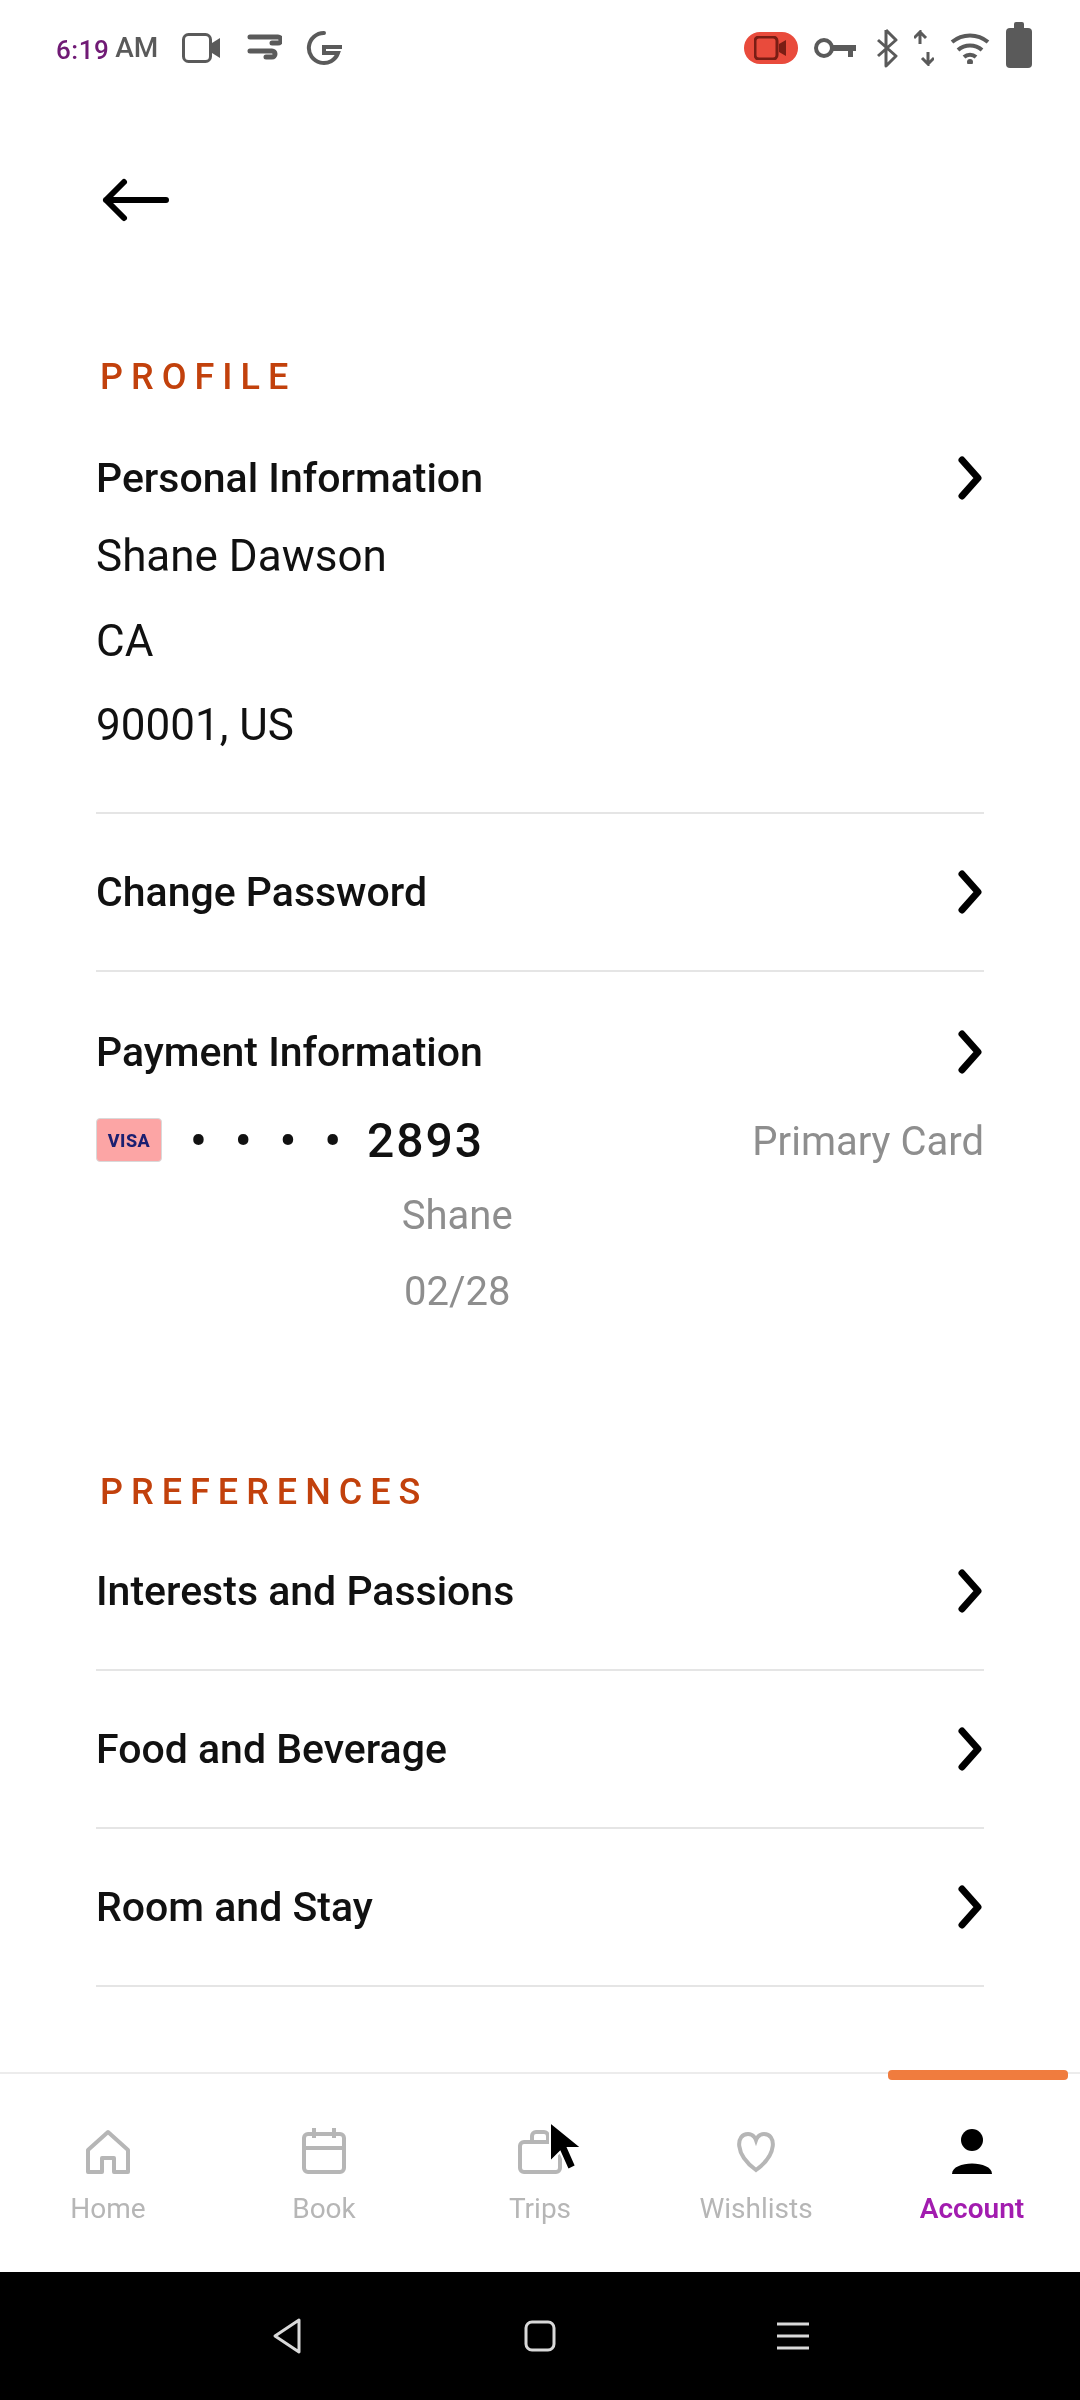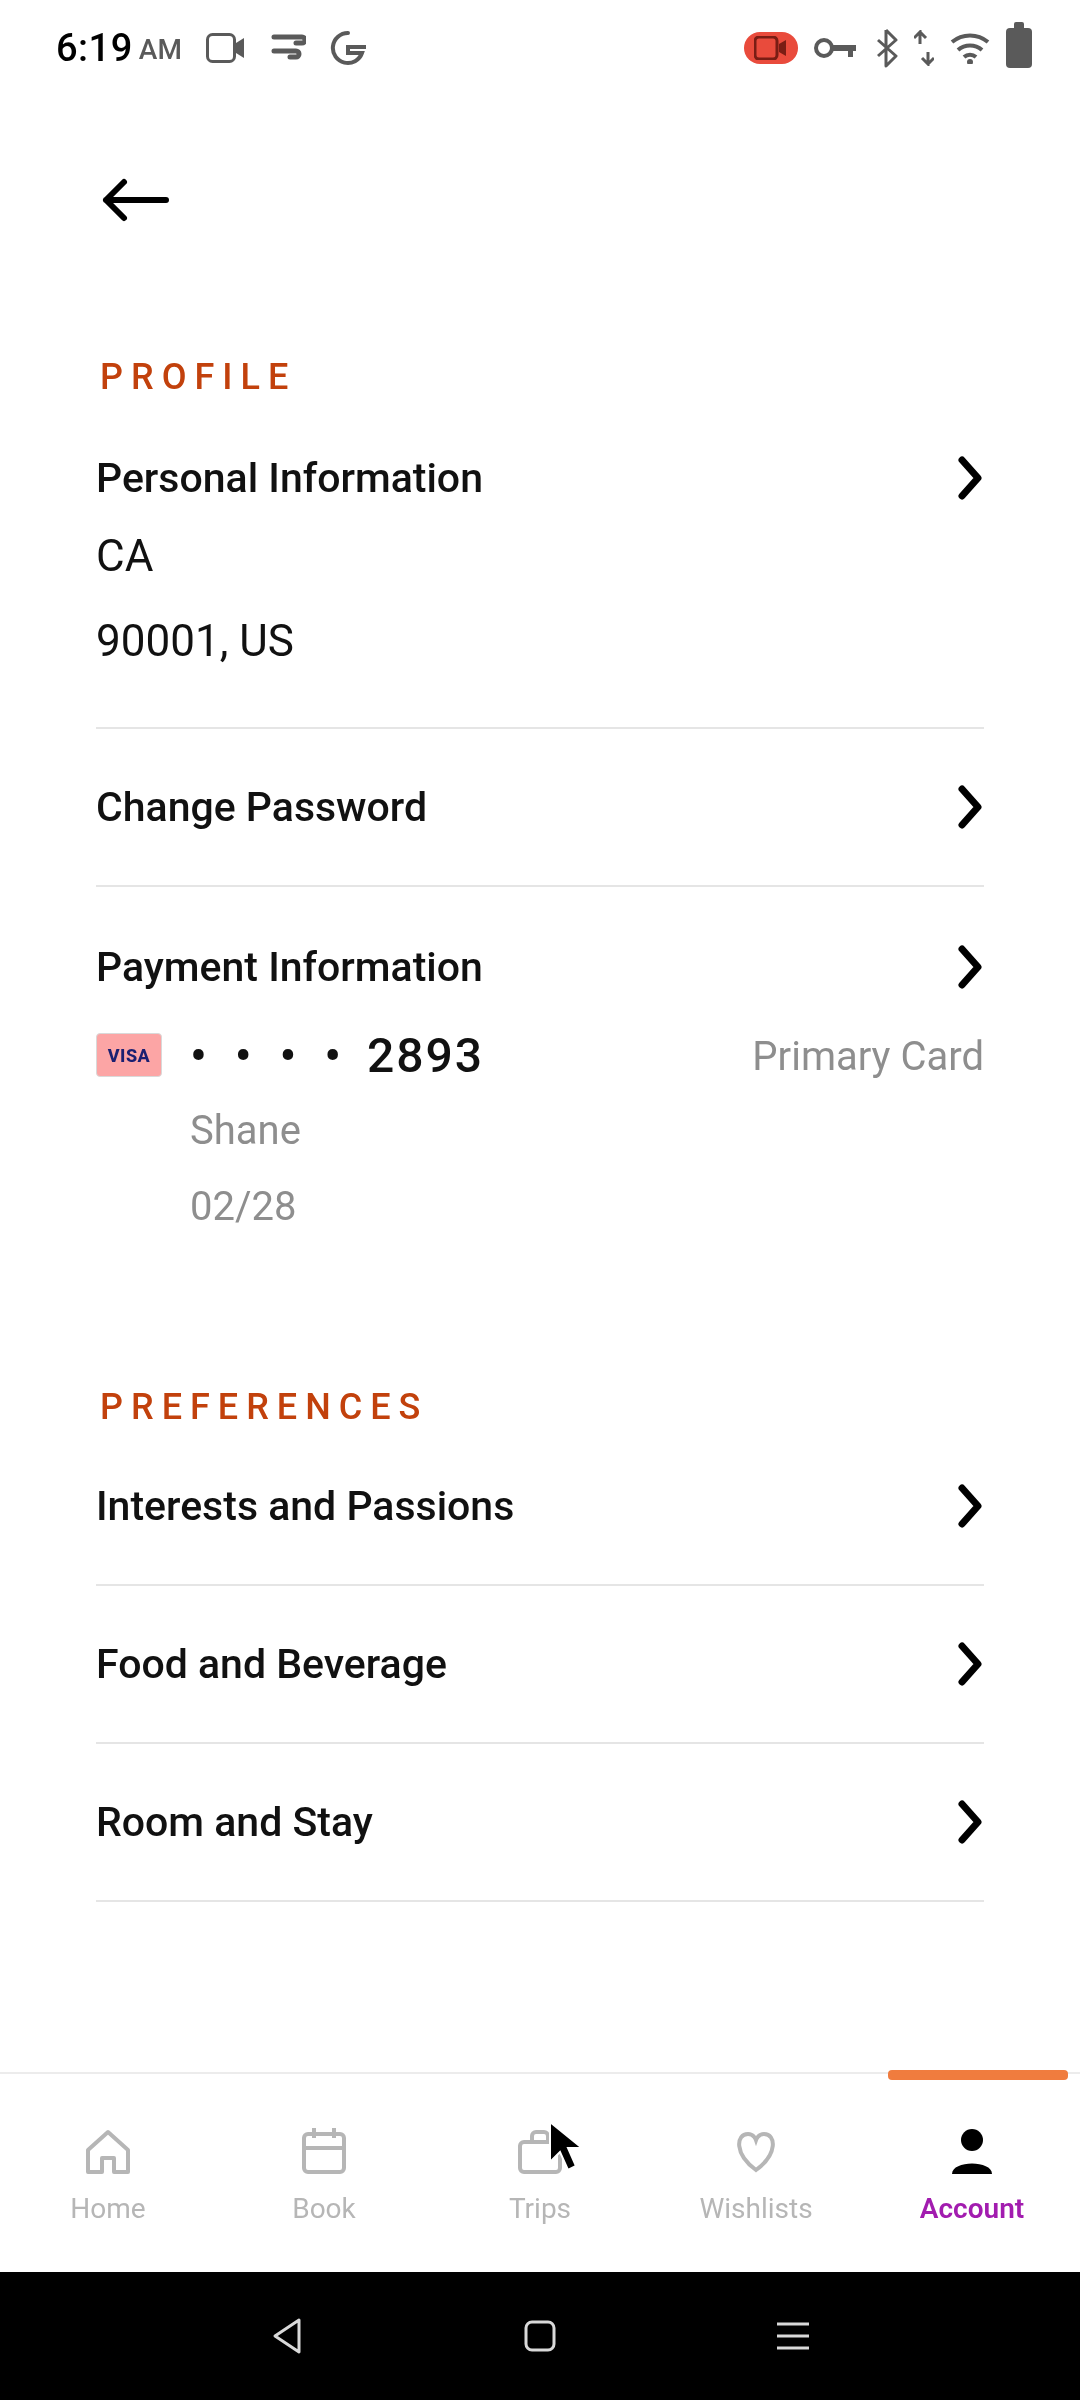--- a/index.html
+++ b/index.html
@@ -1,21 +1,21 @@
 <!DOCTYPE html>
 <html><head>
   <meta charset="utf-8">
   <style>
     * { margin: 0; padding: 0; box-sizing: border-box; -webkit-tap-highlight-color: transparent; }
     body { width: 1080px; height: 2400px; background: #fff; font-family: -apple-system, BlinkMacSystemFont, "Segoe UI", Roboto, Helvetica, Arial, sans-serif; color: #000; position: relative; overflow: hidden; }
 
     
     .status-bar { height: 96px; display: flex; align-items: center; justify-content: space-between; padding: 0 48px 0 56px; }
     .status-left { display: flex; align-items: center; gap: 24px; }
-    .status-time { font-size: 38px; color: #000000; font-weight: 500; letter-spacing: 0.5px; }
+    .status-time { font-size: 26px; color: #701a75; font-weight: 500; letter-spacing: 0.5px; }
     .status-ampm { font-size: 28px; color: #5a5a5a; font-weight: 500; margin-left: 6px; vertical-align: 2px; }
     .status-icon { color: #5a5a5a; display: inline-flex; align-items: center; }
     .status-right { display: flex; align-items: center; gap: 16px; }
     .rec-pill { background: #e94b3c; border-radius: 18px; padding: 4px 10px; display: inline-flex; align-items: center; }
     .battery { width: 26px; height: 40px; background: #5a5a5a; border-radius: 4px; position: relative; }
     .battery::before { content: ""; position: absolute; top: -6px; left: 8px; width: 10px; height: 6px; background: #5a5a5a; border-radius: 2px 2px 0 0; }
 
     
     .app { position: absolute; top: 96px; left: 0; right: 0; bottom: 254px; }
     .back-row { padding: 68px 0 0 98px; }
@@ -35,21 +35,21 @@
     .pi-title-row { display: flex; align-items: center; justify-content: space-between; }
     .pi-sub { font-size: 44px; color: #111; line-height: 1.38; margin-top: 24px; }
     .pi-wrap { border-bottom: 2px solid #e5e5e5; padding-bottom: 56px; }
 
     .pay-wrap { padding-top: 56px; }
     .pay-card-row { display: flex; align-items: flex-start; margin-top: 36px; gap: 28px; }
     .visa-badge { width: 66px; height: 44px; border: 1px solid #d9d9d9; border-radius: 4px; display: flex; align-items: center; justify-content: center; color: #1a1f71; font-weight: 800; font-size: 18px; letter-spacing: 0.5px; background: #fca5a5; margin-top: 6px; }
     .card-mid { flex: 1; }
     .card-num { font-size: 48px; color: #111; font-weight: 500; letter-spacing: 2px; }
     .card-num .dots { letter-spacing: 8px; margin-right: 18px; }
-    .card-sub { font-size: 40px; color: #8e8e8e; margin-top: 18px; line-height: 1.45; }
+    .card-sub { font-size: 40px; color: #8e8e8e; margin-top: 18px; line-height: 1.45; text-align: center; }
     .primary-label { font-size: 40px; color: #8e8e8e; white-space: nowrap; margin-top: 6px; }
 
     
     .tab-bar { position: absolute; left: 0; right: 0; bottom: 128px; height: 200px; background: #fff; border-top: 2px solid #ececec; display: flex; }
     .tab { flex: 1; display: flex; flex-direction: column; align-items: center; justify-content: center; gap: 14px; color: #b6b6b6; position: relative; }
     .tab.active { color: #a21caf; }
     .tab-label { font-size: 28px; }
     .tab.active .tab-label { font-weight: 600; }
     .tab-indicator { position: absolute; top: -4px; right: 12px; width: 180px; height: 10px; background: #f07c3e; border-radius: 4px; display: none; }
     .tab.active .tab-indicator { display: block; }
@@ -143,20 +143,21 @@
     <div class="pi-wrap">
       <div class="pi-block">
         <div class="pi-title-row">
           <div class="row-title">Personal Information</div>
           <span class="chev">
             <svg width="28" height="44" viewBox="0 0 28 44">
                 <path d="M6 4 L22 22 L6 40" fill="none" stroke="#000" stroke-width="7" stroke-linecap="round" stroke-linejoin="round"></path>
               </svg>
           </span>
         </div>
+        <div class="pi-sub">Shane Dawson</div>
         <div class="pi-sub">CA</div>
         <div class="pi-sub">90001, US</div>
       </div>
     </div>
 
     <div class="row">
       <div class="row-title">Change Password</div>
       <span class="chev">
         <svg width="28" height="44" viewBox="0 0 28 44">
             <path d="M6 4 L22 22 L6 40" fill="none" stroke="#000" stroke-width="7" stroke-linecap="round" stroke-linejoin="round"></path>

